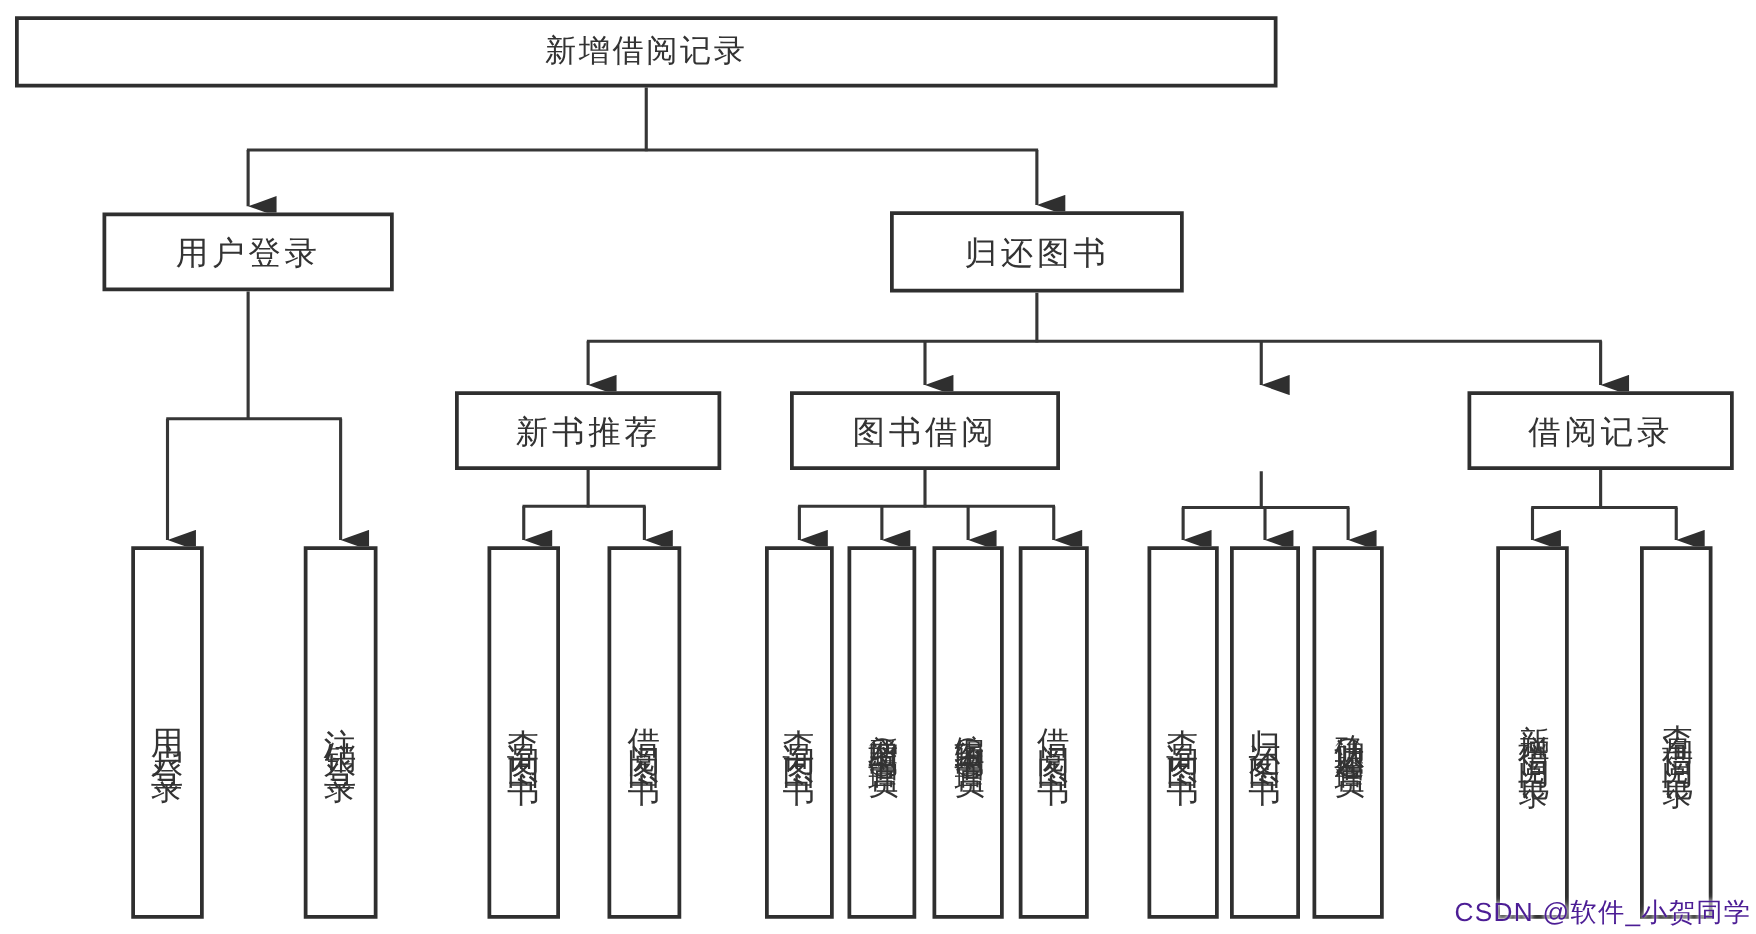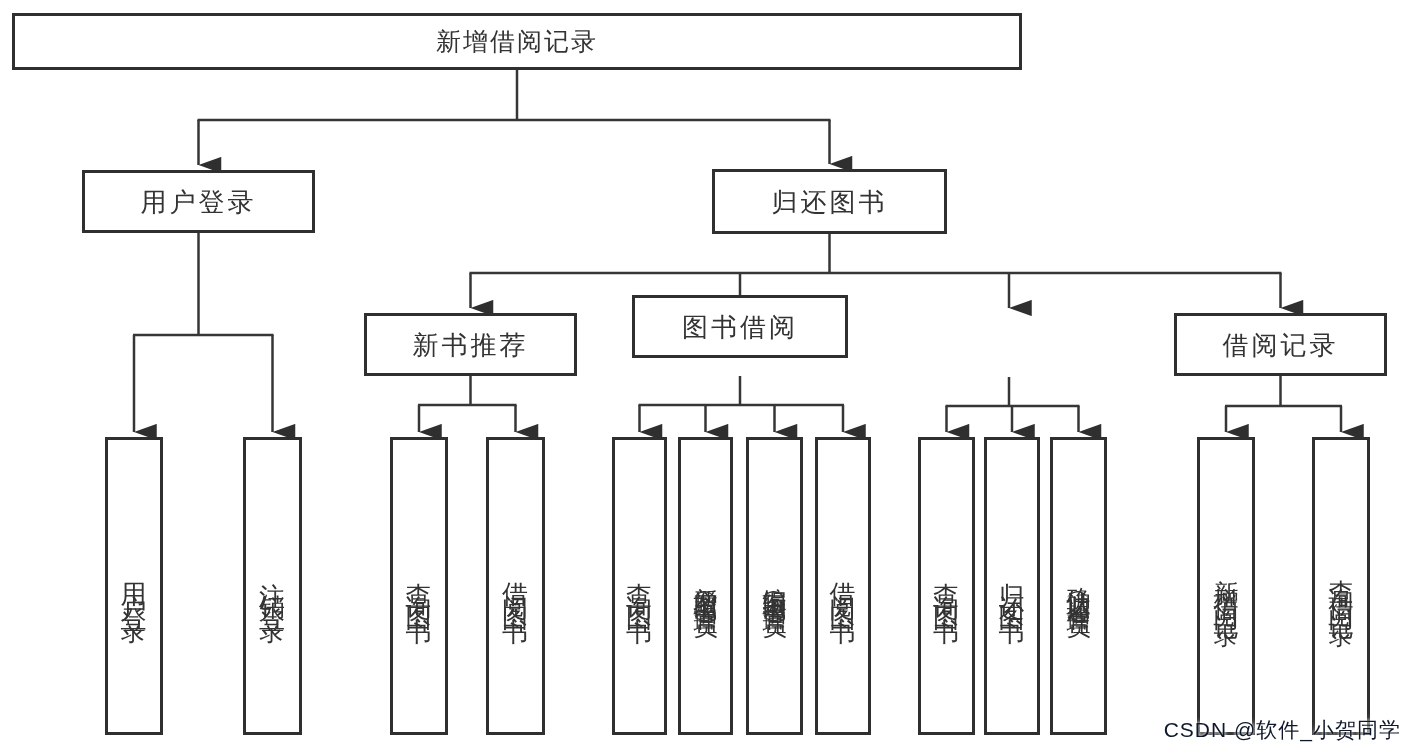--- a/index.html
+++ b/index.html
@@ -66,21 +66,21 @@
     font-size: 24px;
     letter-spacing: 4px;
   }
   .watermark {
     position: absolute;
     right: 4px;
     top: 716px;
     z-index: 3;
     font-size: 21px;
     letter-spacing: 1px;
-    color: #0f172a;
+    color: #4c1d95;
     text-shadow: 0 0 3px #ffffff, 0 0 6px #ffffff;
     white-space: nowrap;
   }
 </style>
 </head>
 <body>
 
 <div class="canvas">
 
   <svg class="wires" width="1405" height="747" viewBox="0 0 1405 747" fill="none">
@@ -138,21 +138,21 @@
   <div class="node hbox" style="left:82px; top:170px; width:233px; height:63px;">
     <span class="label">用户登录</span>
   </div>
   <div class="node hbox" style="left:712px; top:169px; width:235px; height:65px;">
     <span class="label">归还图书</span>
   </div>
 
   <div class="node hbox" style="left:364px; top:313px; width:213px; height:63px;">
     <span class="label">新书推荐</span>
   </div>
-  <div class="node hbox" style="left:632px; top:295px; width:216px; height:63px;">
+  <div class="node hbox" style="left:632px; top:313px; width:216px; height:63px;">
     <span class="label">图书借阅</span>
   </div>
   <div class="node hbox" style="left:1174px; top:313px; width:213px; height:63px;">
     <span class="label">借阅记录</span>
   </div>
 
   <div class="node vbox" style="left:105px; width:58px;">
     <span class="vtext">用户登录</span>
   </div>
   <div class="node vbox" style="left:243px; width:59px;">

